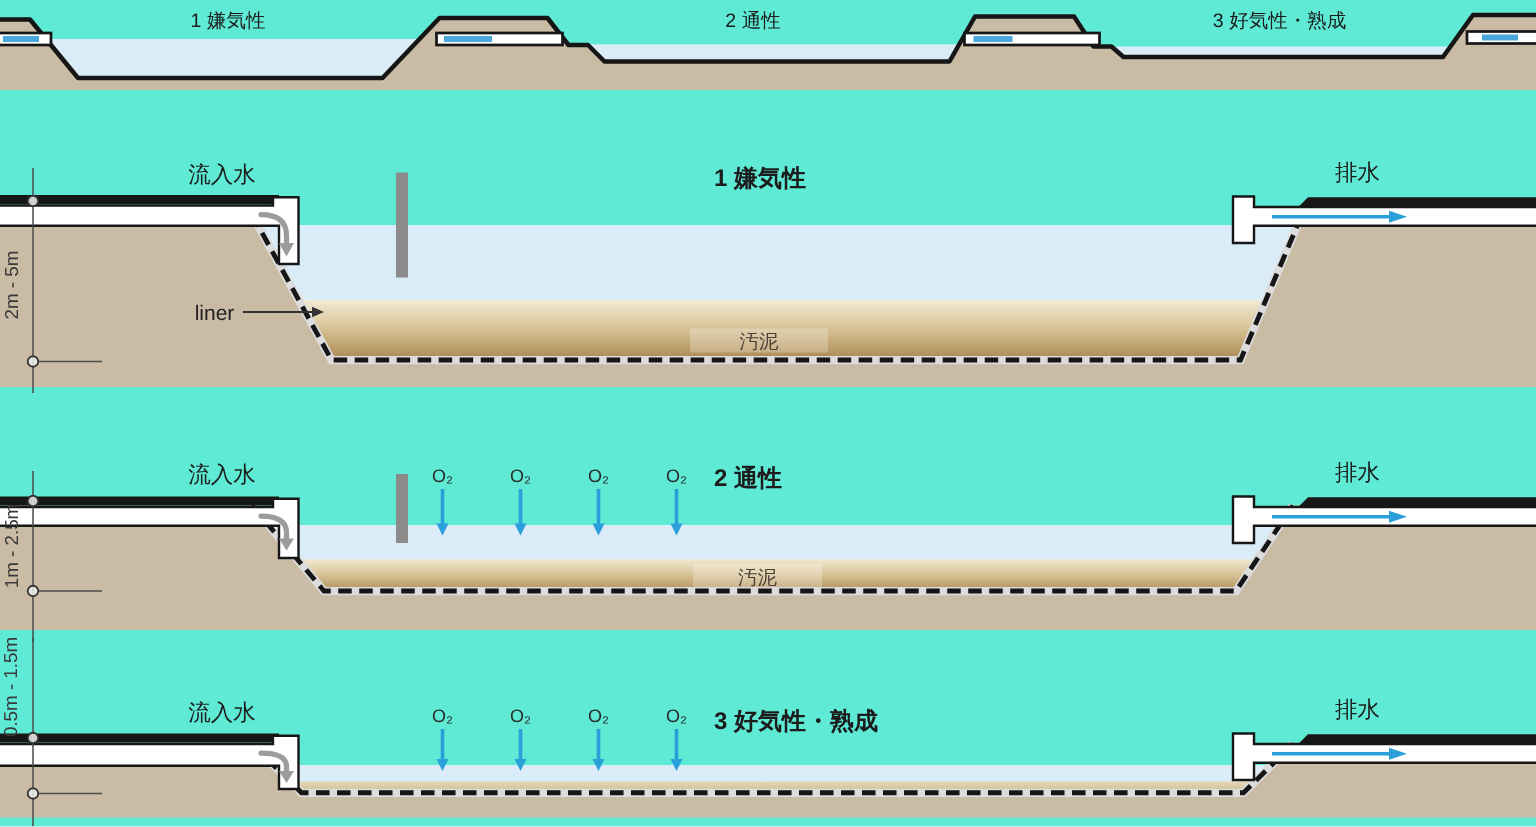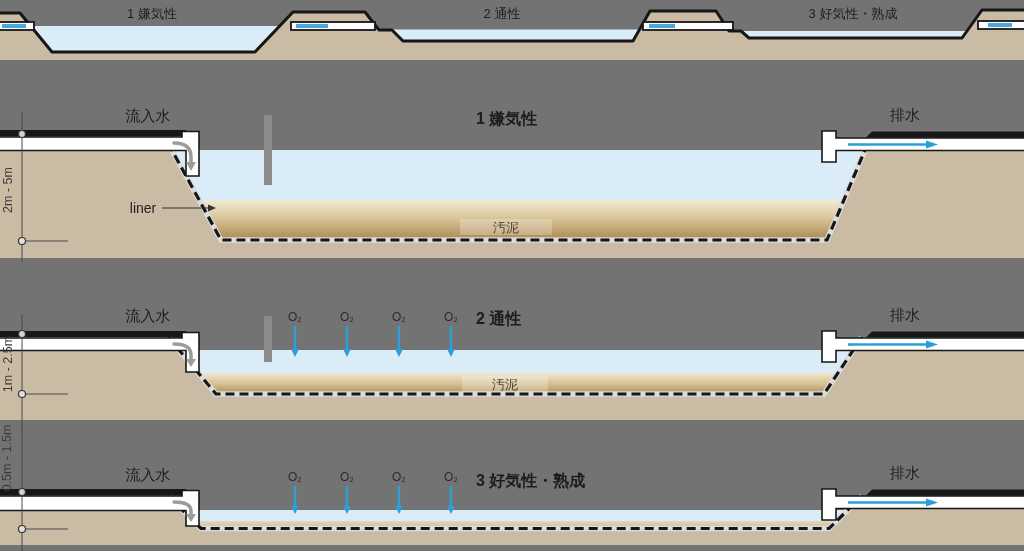--- a/index.html
+++ b/index.html
@@ -1,16 +1,16 @@
 <!DOCTYPE html>
 <html><head>
 <meta charset="utf-8">
 <style>
   html,body{margin:0;padding:0;background:#ffffff;}
-  .stage{position:relative;width:1024px;height:551px;background:#737373;overflow:hidden;
+  .stage{position:relative;width:1024px;height:551px;background:#5eead4;overflow:hidden;
          font-family:"Liberation Sans","DejaVu Sans",sans-serif;text-align:center;}
   svg{display:block;}
   text{fill:#1c1c1c;}
   .jp-label{font-size:15px;}
   .sec-title{font-size:16px;font-weight:bold;}
   .ov-label{font-size:13px;}
   .dim-text{font-size:12.5px;fill:#3a3a3a;}
   .o2-text{font-size:12px;fill:#2b2b2b;}
   .liner-text{font-size:14px;fill:#222;}
   .sludge-text{font-size:13px;fill:#4a4035;}

